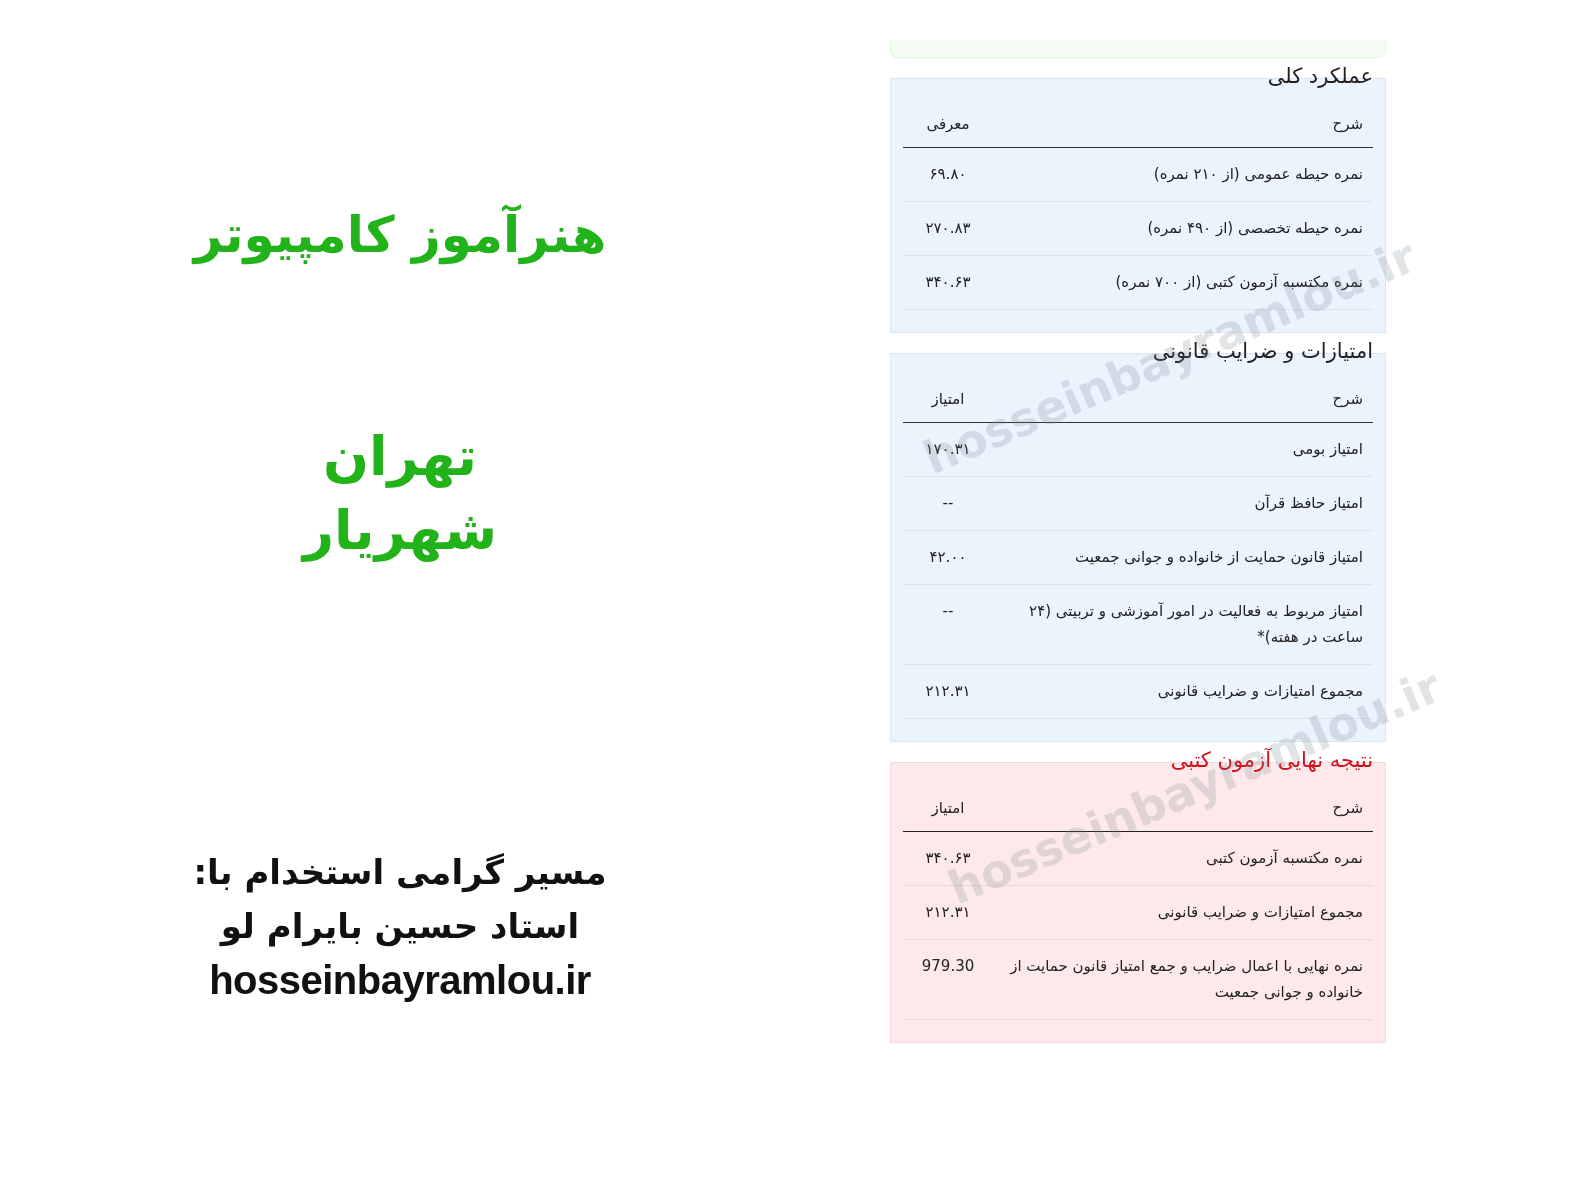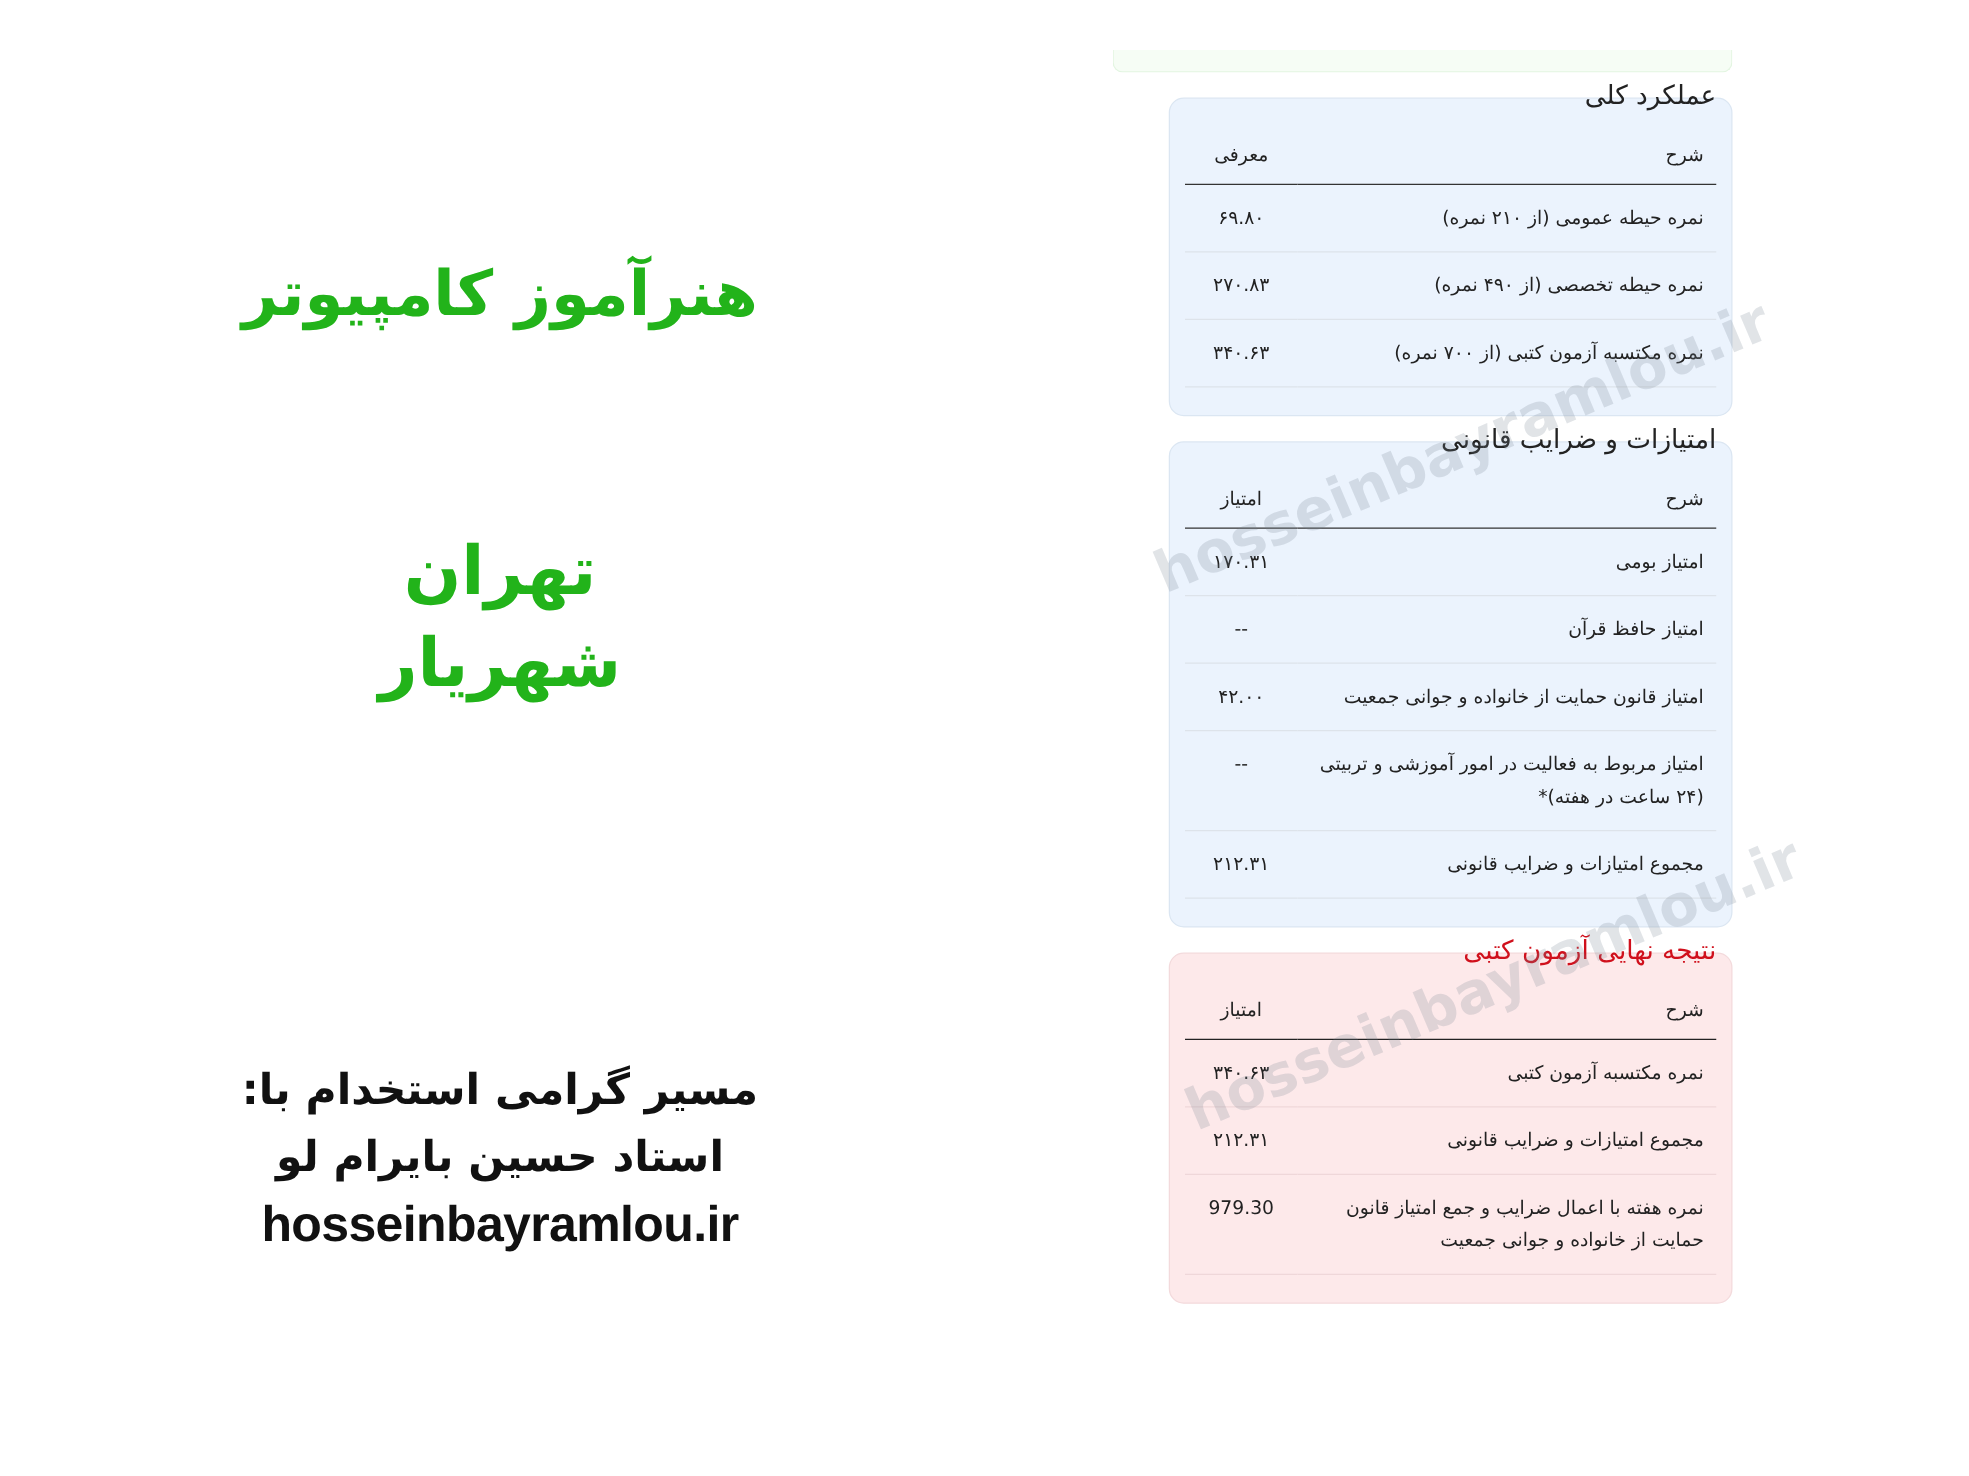--- a/index.html
+++ b/index.html
@@ -10,21 +10,21 @@
     .promo { position: absolute; left: 180px; width: 440px; text-align: center; direction: rtl; }
     .promo-title { top: 200px; color: #22b31a; font-weight: bold; font-size: 50px; line-height: 70px; font-family: "DejaVu Sans", sans-serif; }
     .promo-city { top: 420px; color: #22b31a; font-weight: bold; font-size: 54px; line-height: 74px; }
     .promo-credit { top: 845px; color: #111111; font-weight: bold; font-size: 34px; line-height: 54px; }
     .promo-credit .site { direction: ltr; font-family: "Liberation Sans", sans-serif; font-size: 40px; letter-spacing: -0.5px; }
 
     
     .report { position: absolute; left: 890px; top: 40px; width: 496px; direction: rtl; }
     .top-strip { height: 18px; border: 1px solid #e3f5e1; border-top: none; border-radius: 0 0 8px 8px; background: #f6fdf5; }
 
-    .card { position: relative; border: 1px solid #dbe6f2; border-radius: 12px; padding: 0 12px 22px 12px; margin-left: 45px; }
+    .card { position: relative; border: 1px solid #dbe6f2; border-radius: 0; padding: 0 12px 22px 12px; }
     .card.blue { background: #ebf3fd; }
     .card.red { background: #fde9ea; border-color: #f3dadc; }
     .card-title { position: absolute; top: -18px; right: 12px; font-size: 21px; color: #222; background: transparent; line-height: 30px; }
     .card-title.red-text { color: #d0101c; }
 
     table { width: 100%; border-collapse: collapse; font-size: 15px; color: #222; }
     th { font-weight: normal; text-align: right; padding: 36px 10px 14px 10px; border-bottom: 1.5px solid #333; font-size: 15px; }
     th.val, td.val { text-align: center; width: 90px; }
     td { padding: 13px 10px 14px 10px; border-bottom: 1px solid #dde3ea; line-height: 26px; vertical-align: top; }
     .card.red td { border-bottom-color: #efd7d9; }
@@ -133,21 +133,21 @@
       <tbody>
         <tr>
           <td>نمره مکتسبه آزمون کتبی</td>
           <td class="val">۳۴۰.۶۳</td>
         </tr>
         <tr>
           <td>مجموع امتیازات و ضرایب قانونی</td>
           <td class="val">۲۱۲.۳۱</td>
         </tr>
         <tr>
-          <td>نمره هفته با اعمال ضرایب و جمع امتیاز قانون حمایت از خانواده و جوانی جمعیت</td>
+          <td>نمره نهایی با اعمال ضرایب و جمع امتیاز قانون حمایت از خانواده و جوانی جمعیت</td>
           <td class="val">979.30</td>
         </tr>
       </tbody>
     </table>
   </div>
 </div>
 
 <div class="watermark" style="left:905px; top:330px;">hosseinbayramlou.ir</div>
 <div class="watermark" style="left:930px; top:760px;">hosseinbayramlou.ir</div>
 

